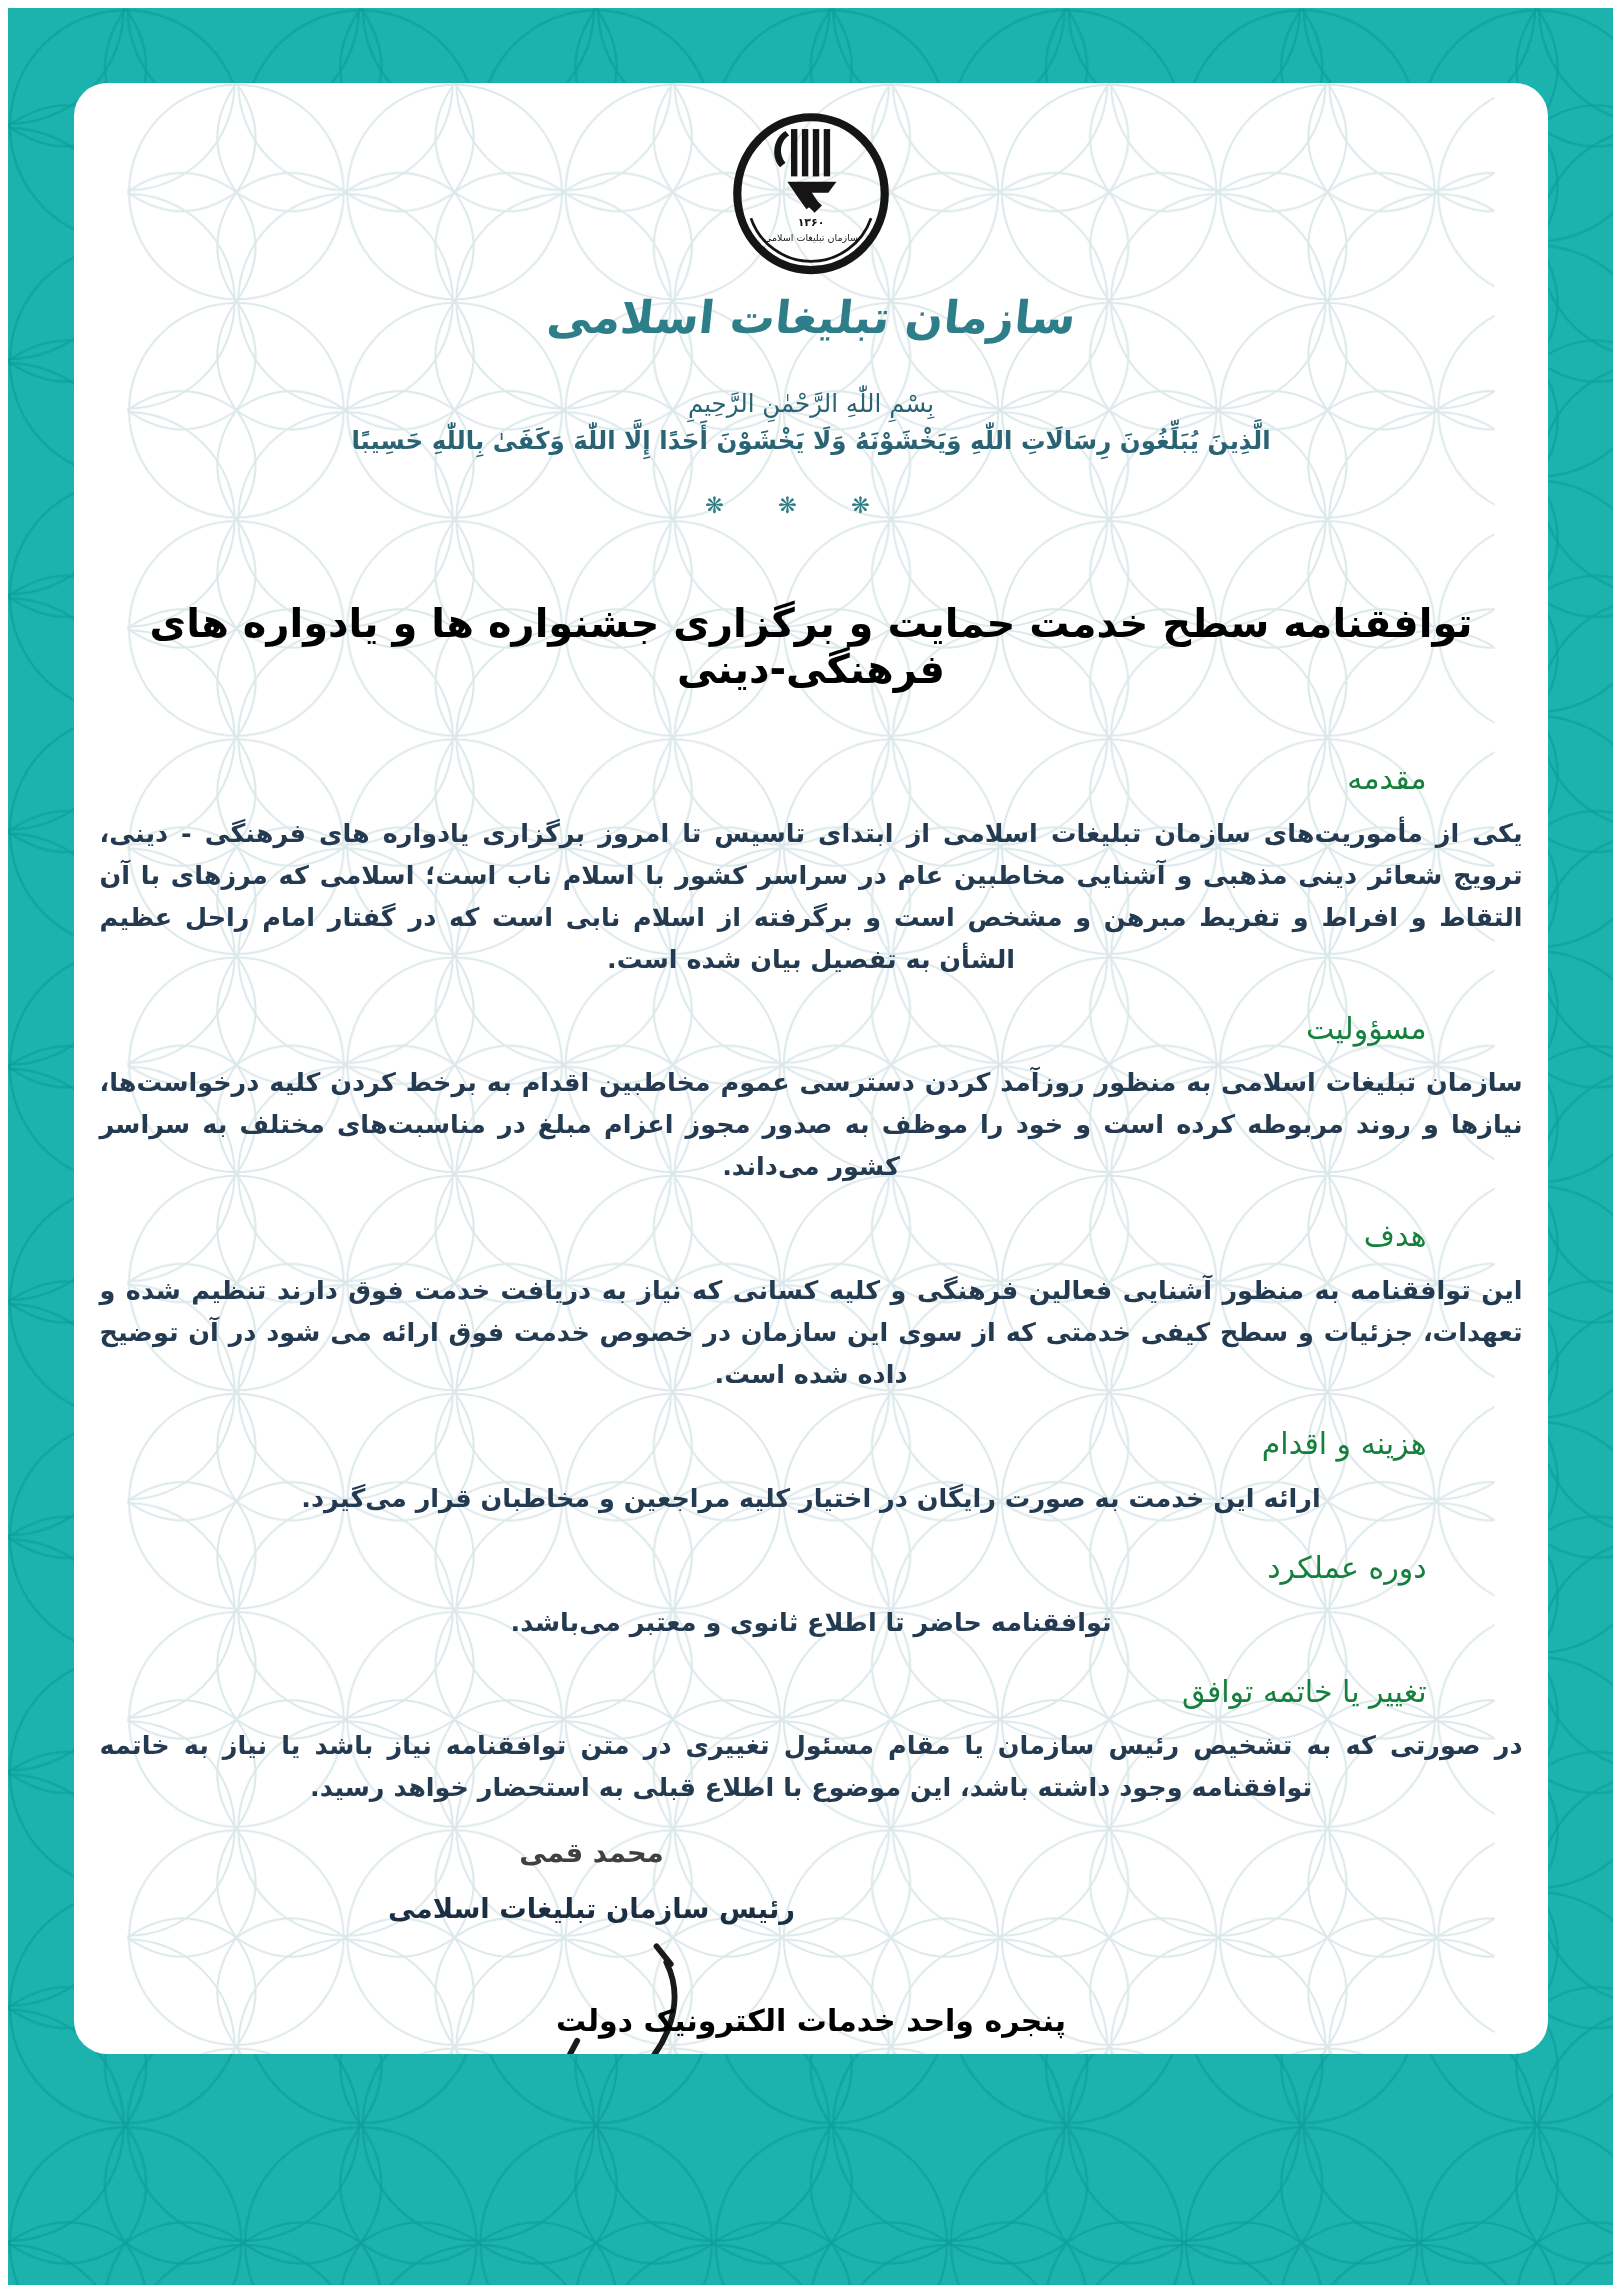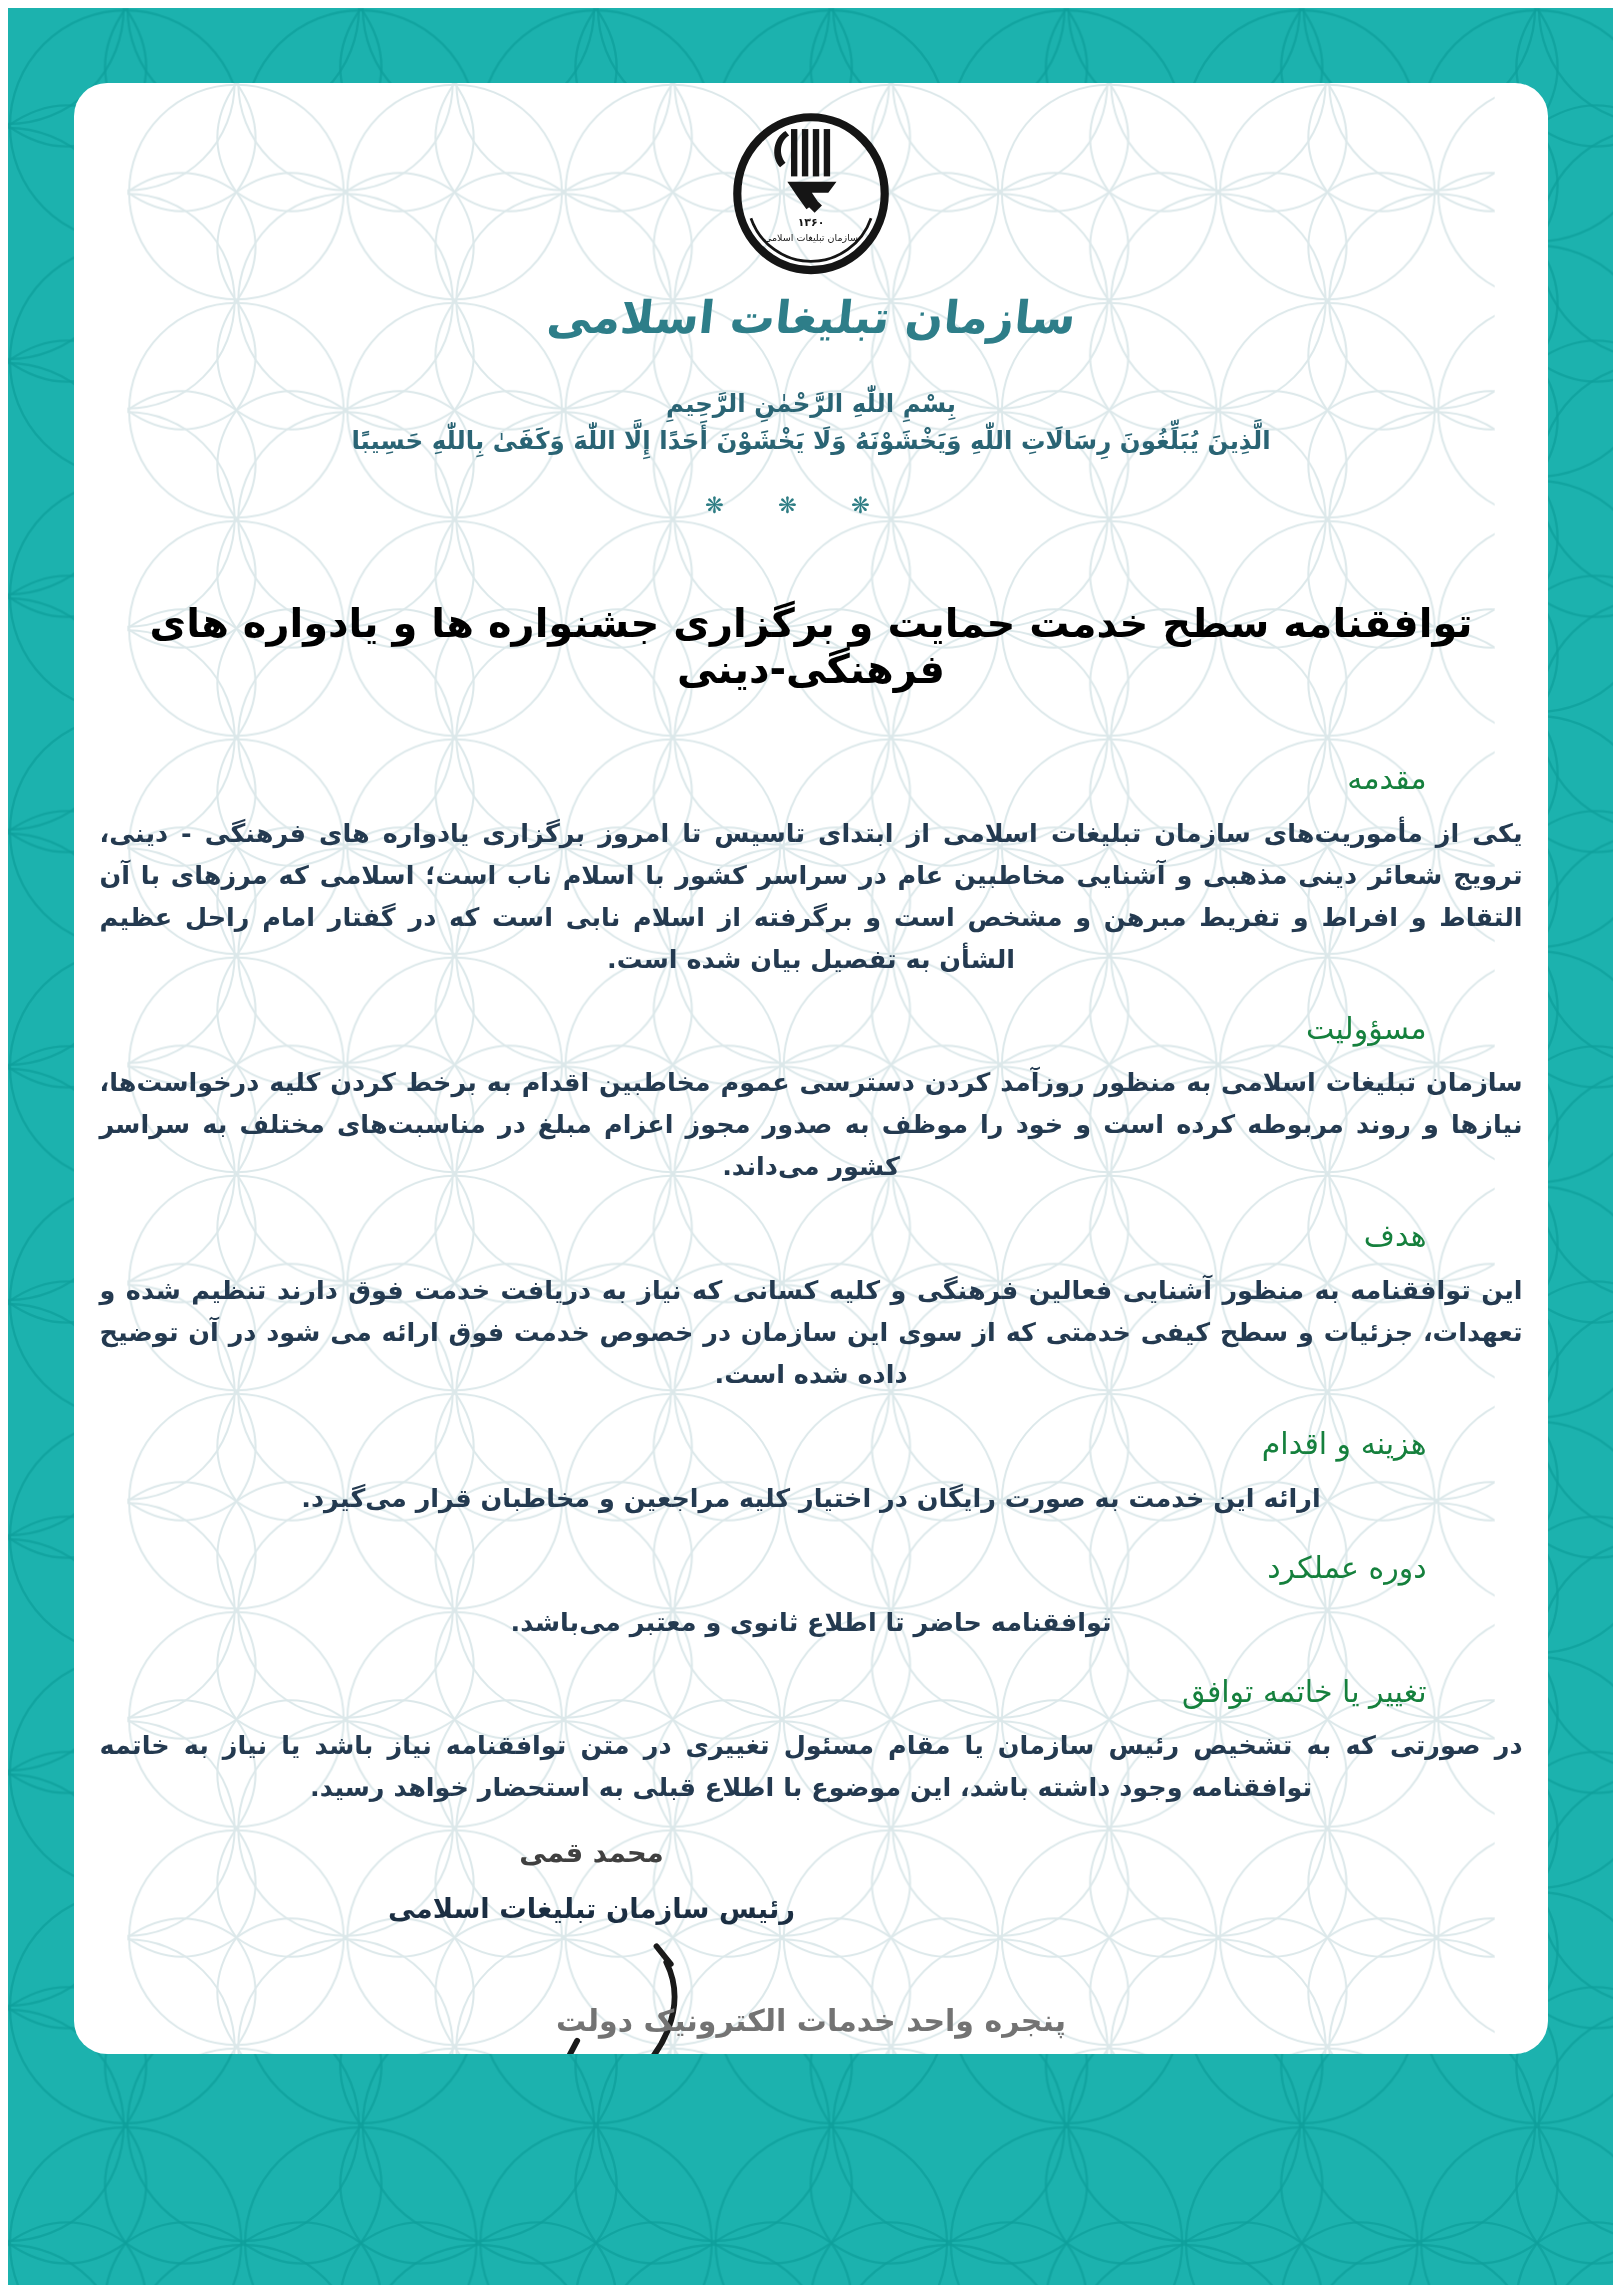--- a/index.html
+++ b/index.html
@@ -15,21 +15,21 @@
   
   .card { position:absolute; left:74px; top:83px; width:1474px; height:1971px;
           background:#ffffff; border-radius:33px; overflow:hidden; }
   .card > svg.pat { position:absolute; inset:0; width:100%; height:100%; }
   .content { position:relative; z-index:2; padding:0 25.5px; text-align:center; color:#243a50; }
 
   
   .emblem { display:block; margin:25.5px auto 0; }
   .wordmark { margin-top:9.8px; font-size:45px; font-weight:bold; color:#2e7e89;
               transform:skewX(-6deg); letter-spacing:-1px; }
-  .bismillah { margin-top:45px; font-size:24.5px; font-weight:bold; color:#2a6474; }
+  .bismillah { margin-top:45px; font-size:24.5px; font-weight:normal; color:#2a6474; }
   .verse { margin-top:7.8px; font-size:24.5px; font-weight:bold; color:#2a6474; }
   .ornament { margin-top:37px; font-size:22.5px; color:#2e7d84; letter-spacing:23.5px; text-indent:23.5px; }
 
   .doc-title { margin-top:82px; font-size:40px; font-weight:bold; color:#000000; }
 
   
   .sections { margin-top:67px; text-align:right; }
   .section { margin-bottom:29px; }
   .section h2 { font-size:30px; line-height:39px; font-weight:normal; color:#15803d;
                 margin:0 96px 13.7px 0; }
@@ -37,21 +37,21 @@
                text-align:justify; text-align-last:center; margin:0 0 29px 0; }
 
   
   .signer { width:510px; margin:25.5px 676px 0 0; text-align:center; }
   .signer .name { font-size:27.4px; font-weight:bold; color:#404040; }
   .signer .role { font-size:27.4px; font-weight:bold; color:#1b2e42; margin-top:25px; }
   .signer svg.autograph { display:block; margin:7.8px auto 0; transform:translateX(13.7px); }
 
   
   .footer { position:absolute; z-index:3; left:0; right:0; bottom:15.7px; text-align:center; }
-  .footer .label { font-size:30px; font-weight:bold; color:#737373; }
+  .footer .label { font-size:30px; font-weight:bold; color:#000000; }
 </style>
 </head>
 <body>
 
 <div class="page">
 
   <div class="frame">
     <svg class="pat" xmlns="http://www.w3.org/2000/svg" viewBox="0 0 1638 2323" width="1605" height="2277">
       <defs>
         <pattern id="pat-dark" width="240" height="240" patternUnits="userSpaceOnUse">

